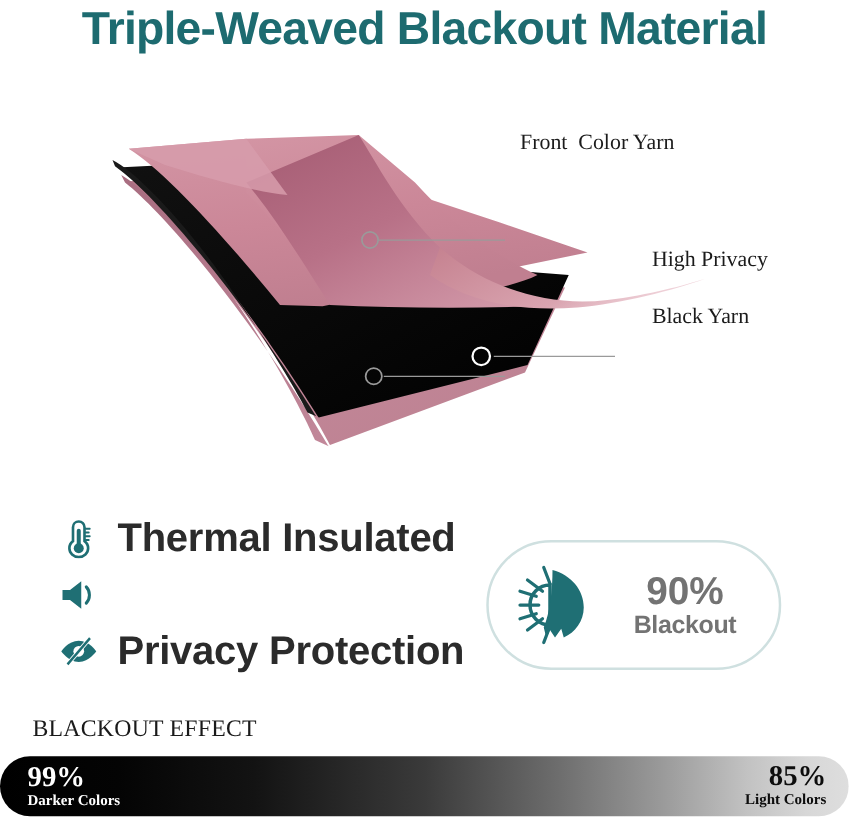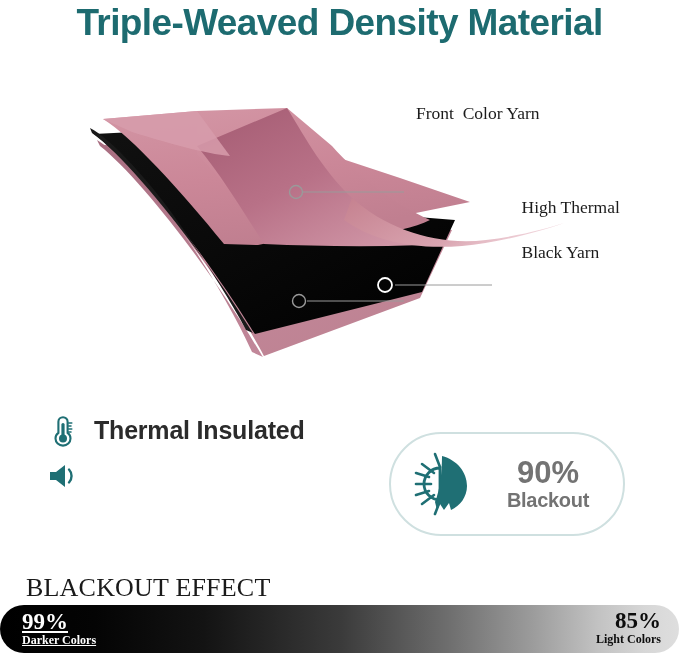--- a/index.html
+++ b/index.html
@@ -72,21 +72,21 @@
     height: 34px;
     flex: 0 0 34px;
     display: flex;
     align-items: center;
     justify-content: center;
     margin-right: 14px;
   }
   .feature-label {
     font-family: "Liberation Sans", sans-serif;
     font-weight: bold;
-    font-size: 25px;
+    font-size: 32px;
     color: #2b2b2b;
     letter-spacing: -0.2px;
     white-space: nowrap;
   }
 
   
   #blackout-badge {
     position: absolute;
     top: 432px;
     left: 389px;
@@ -119,21 +119,21 @@
   }
   #badge-percent { font-size: 31px; display: block; }
   #badge-word { font-size: 20px; display: block; letter-spacing: -0.3px; }
 
   
   #blackout-effect-heading {
     position: absolute;
     top: 573px;
     left: 26px;
     font-family: "Liberation Serif", serif;
-    font-size: 26px;
+    font-size: 19px;
     color: #1a1a1a;
     letter-spacing: 0.2px;
     white-space: nowrap;
   }
   #gradient-bar {
     position: absolute;
     top: 605px;
     left: 0;
     width: 679px;
     height: 48px;
@@ -144,29 +144,29 @@
         #c2c2c2 88%, #d7d7d7 95%, #dedede 100%);
     overflow: hidden;
   }
   .bar-stat {
     position: absolute;
     line-height: 1.02;
     font-family: "Liberation Serif", serif;
     font-weight: bold;
     white-space: nowrap;
   }
-  #bar-stat-left  { left: 22px;  top: 5px;  color: #ffffff; text-align: left; text-decoration: underline; }
+  #bar-stat-left  { left: 22px;  top: 5px;  color: #ffffff; text-align: left; }
   #bar-stat-right { right: 18px; top: 4px;  color: #0d0d0d; text-align: right; }
   .bar-stat-value { font-size: 23px; display: block; }
   .bar-stat-label { font-size: 12px; display: block; margin-top: 1px; }
 </style>
 </head>
 <body>
 
-<div id="page-title">Triple-Weaved Density Material</div>
+<div id="page-title">Triple-Weaved Blackout Material</div>
 
 <div id="fabric-diagram">
 
   <svg width="679" height="280" viewBox="0 0 679 280" xmlns="http://www.w3.org/2000/svg">
     <defs>
       <linearGradient id="gFrontTop" x1="0" y1="0" x2="0.35" y2="1">
         <stop offset="0%" stop-color="#d395a4"></stop>
         <stop offset="55%" stop-color="#cb8798"></stop>
         <stop offset="100%" stop-color="#c07f90"></stop>
       </linearGradient>
@@ -228,21 +228,21 @@
     <g fill="#ffffff" stroke="#9a9a9a" stroke-width="1.4">
       <circle cx="296" cy="112" r="6.5" fill="none"></circle>
       <circle cx="385" cy="205" r="7" fill="none" stroke="#ffffff" stroke-width="1.8"></circle>
       <circle cx="299" cy="221" r="6.5" fill="none"></circle>
     </g>
   </svg>
 
   <div class="layer-label" id="label-front">Front  Color Yarn</div>
 
   <div class="layer-label" id="label-middle">
-    <span>High Thermal</span><br>
+    <span>High Privacy</span><br>
     <span>Black Yarn</span>
   </div>
 
 </div>
 
 <div id="features">
 
   <div class="feature-row">
     <span class="feature-icon">
       <svg width="26" height="32" viewBox="0 0 26 32" xmlns="http://www.w3.org/2000/svg">
@@ -264,20 +264,31 @@
 
   <div class="feature-row">
     <span class="feature-icon">
       <svg width="32" height="28" viewBox="0 0 32 28" xmlns="http://www.w3.org/2000/svg">
         <path d="M3 10 h6 L18 3 v22 L9 18 H3 Z" fill="#1f6f74"></path>
         <path d="M22 7.5 c3.4 3.6 3.4 9.4 0 13.0" fill="none" stroke="#1f6f74" stroke-width="2.4" stroke-linecap="round"></path>
       </svg>
     </span>
   </div>
 
+  <div class="feature-row">
+    <span class="feature-icon">
+      <svg width="34" height="26" viewBox="0 0 34 26" xmlns="http://www.w3.org/2000/svg">
+        <path d="M17 4.5 C8.5 4.5 3 13 3 13 s5.5 8.5 14 8.5 S31 13 31 13 S25.5 4.5 17 4.5 z" fill="#1f6f74"></path>
+        <circle cx="17" cy="13" r="4.3" fill="#ffffff"></circle>
+        <line x1="8" y1="23.5" x2="26" y2="2.5" stroke="#ffffff" stroke-width="3.4"></line>
+        <line x1="8" y1="23.5" x2="26" y2="2.5" stroke="#1f6f74" stroke-width="1.9"></line>
+      </svg>
+    </span>
+    <span class="feature-label">Privacy Protection</span>
+  </div>
 </div>
 
 <div id="blackout-badge">
   <span id="badge-icon">
     <svg width="70" height="68" viewBox="0 0 70 68" xmlns="http://www.w3.org/2000/svg">
 
       <g stroke="#1f6f74" stroke-width="2.6" stroke-linecap="round">
         <line x1="22" y1="34" x2="7" y2="34"></line>
         <line x1="25" y1="23" x2="13" y2="14"></line>
         <line x1="25" y1="45" x2="13" y2="54"></line>

